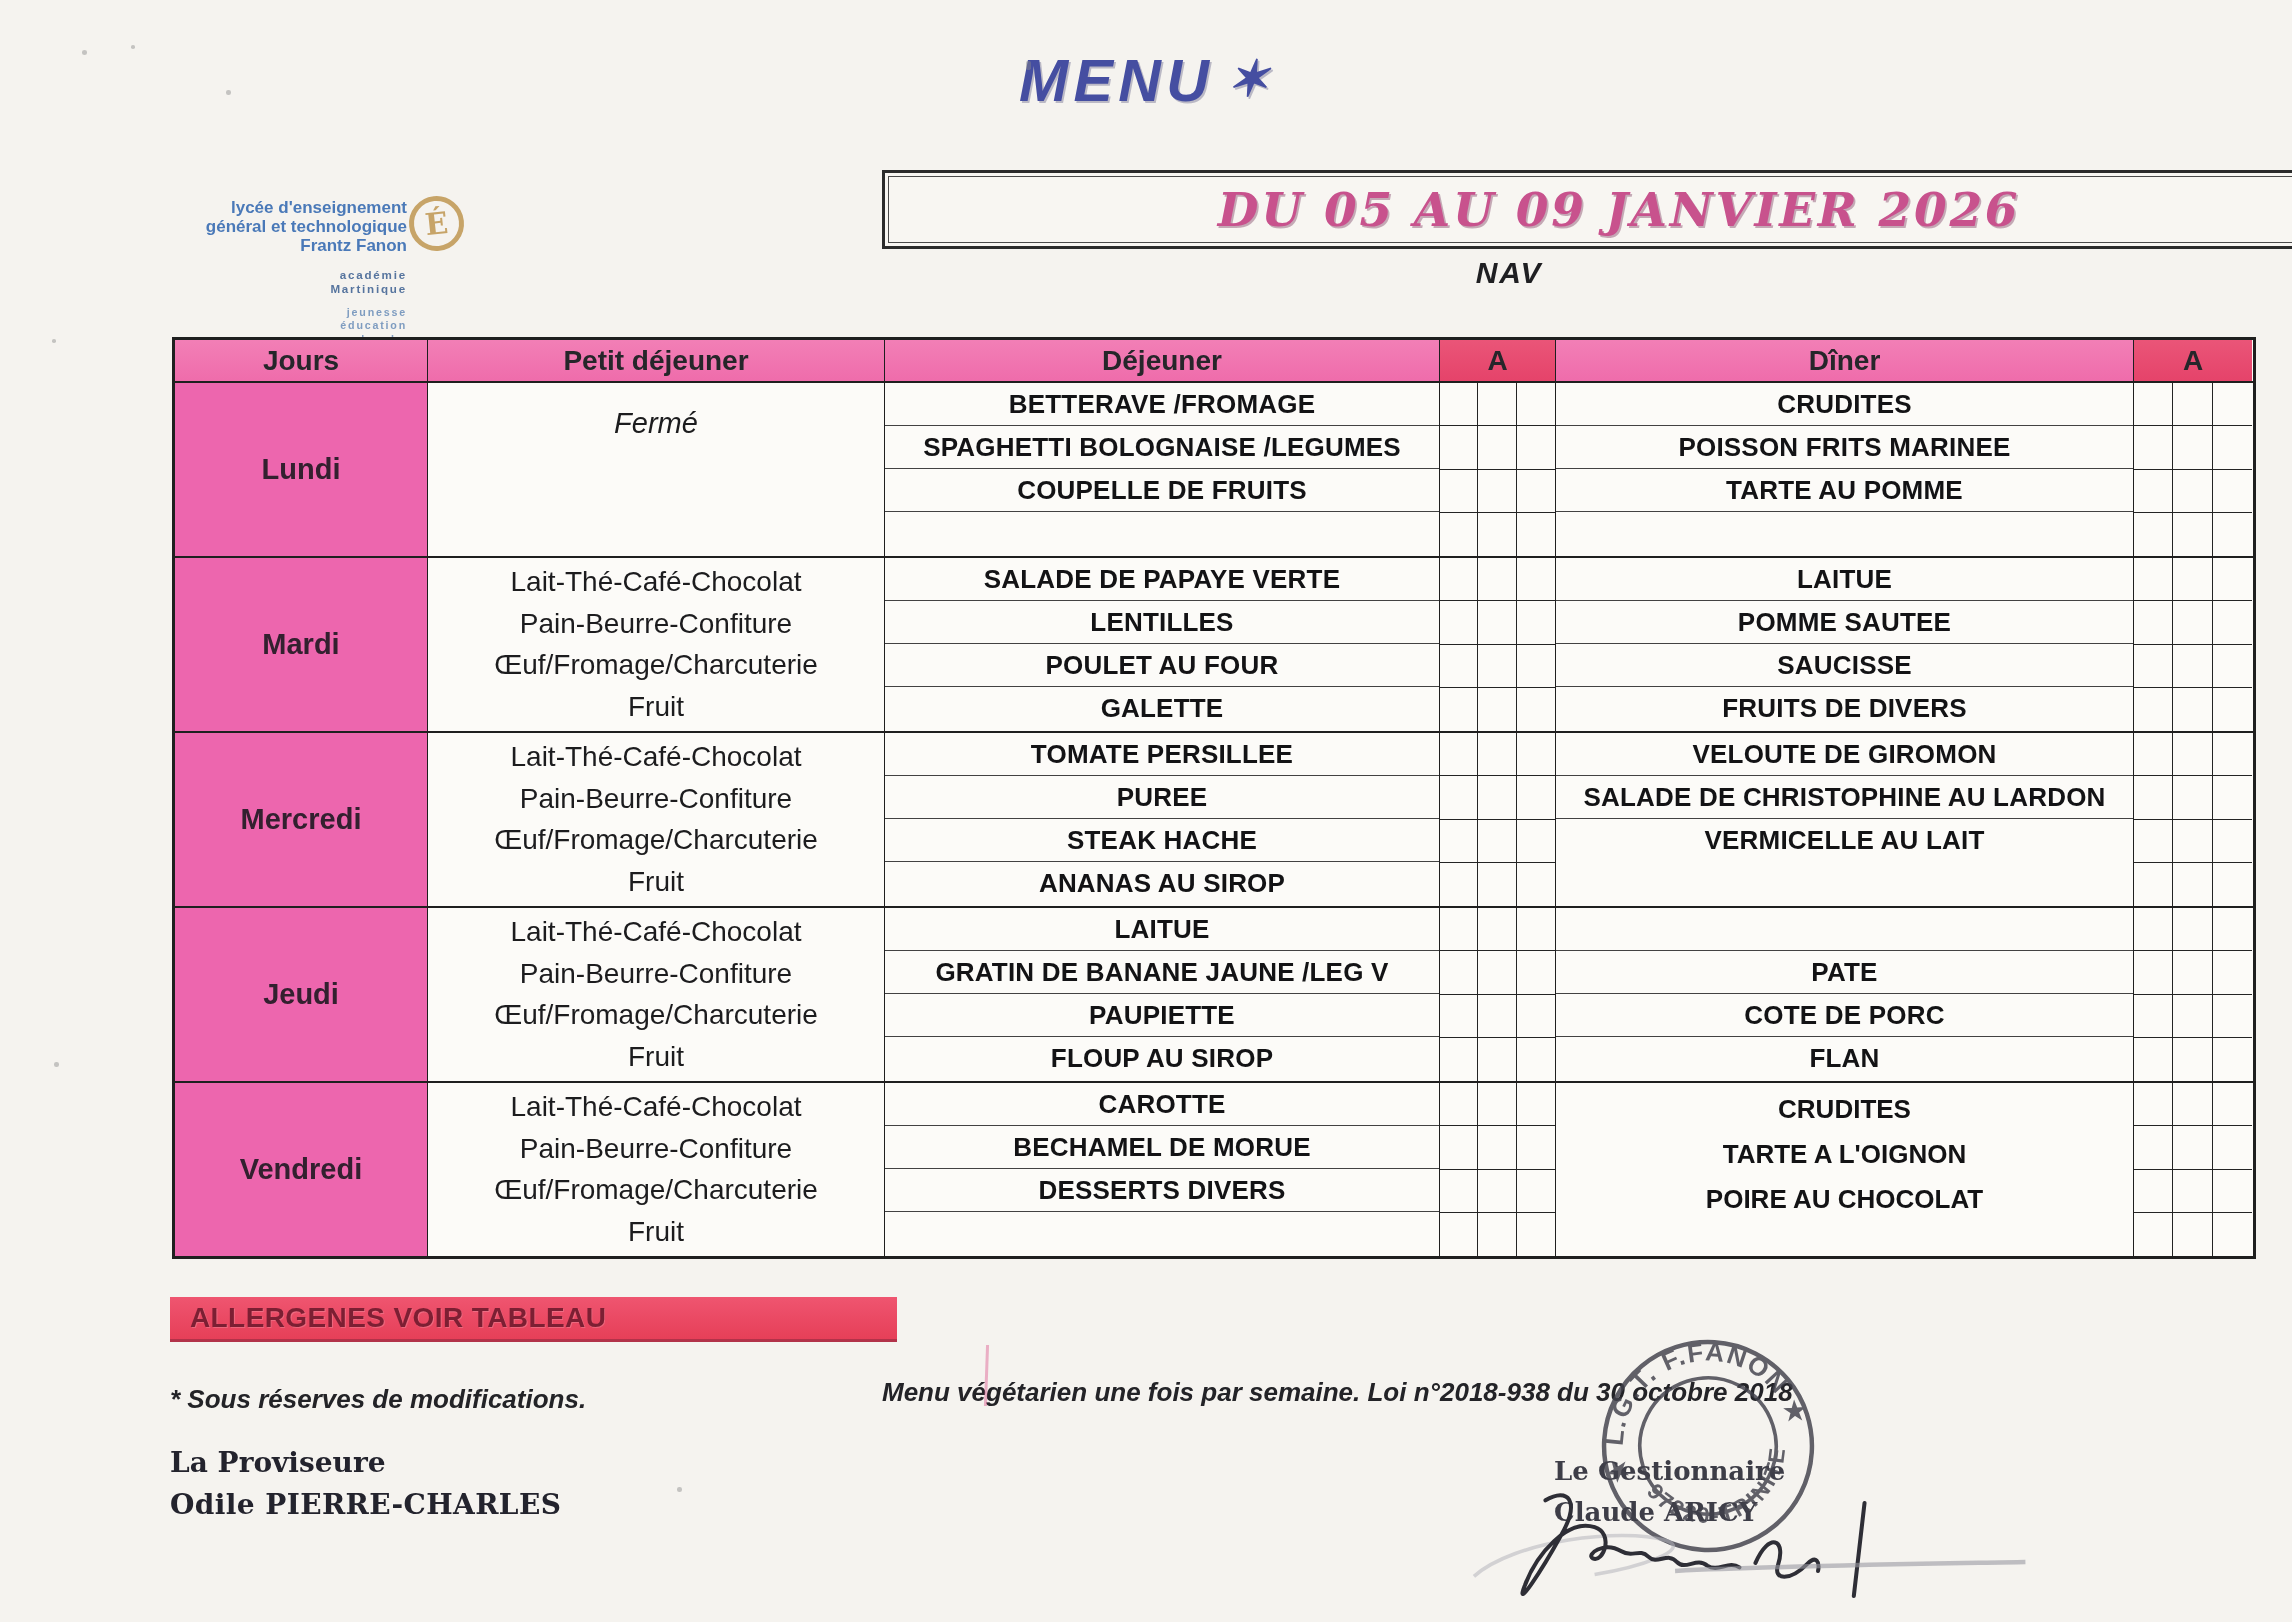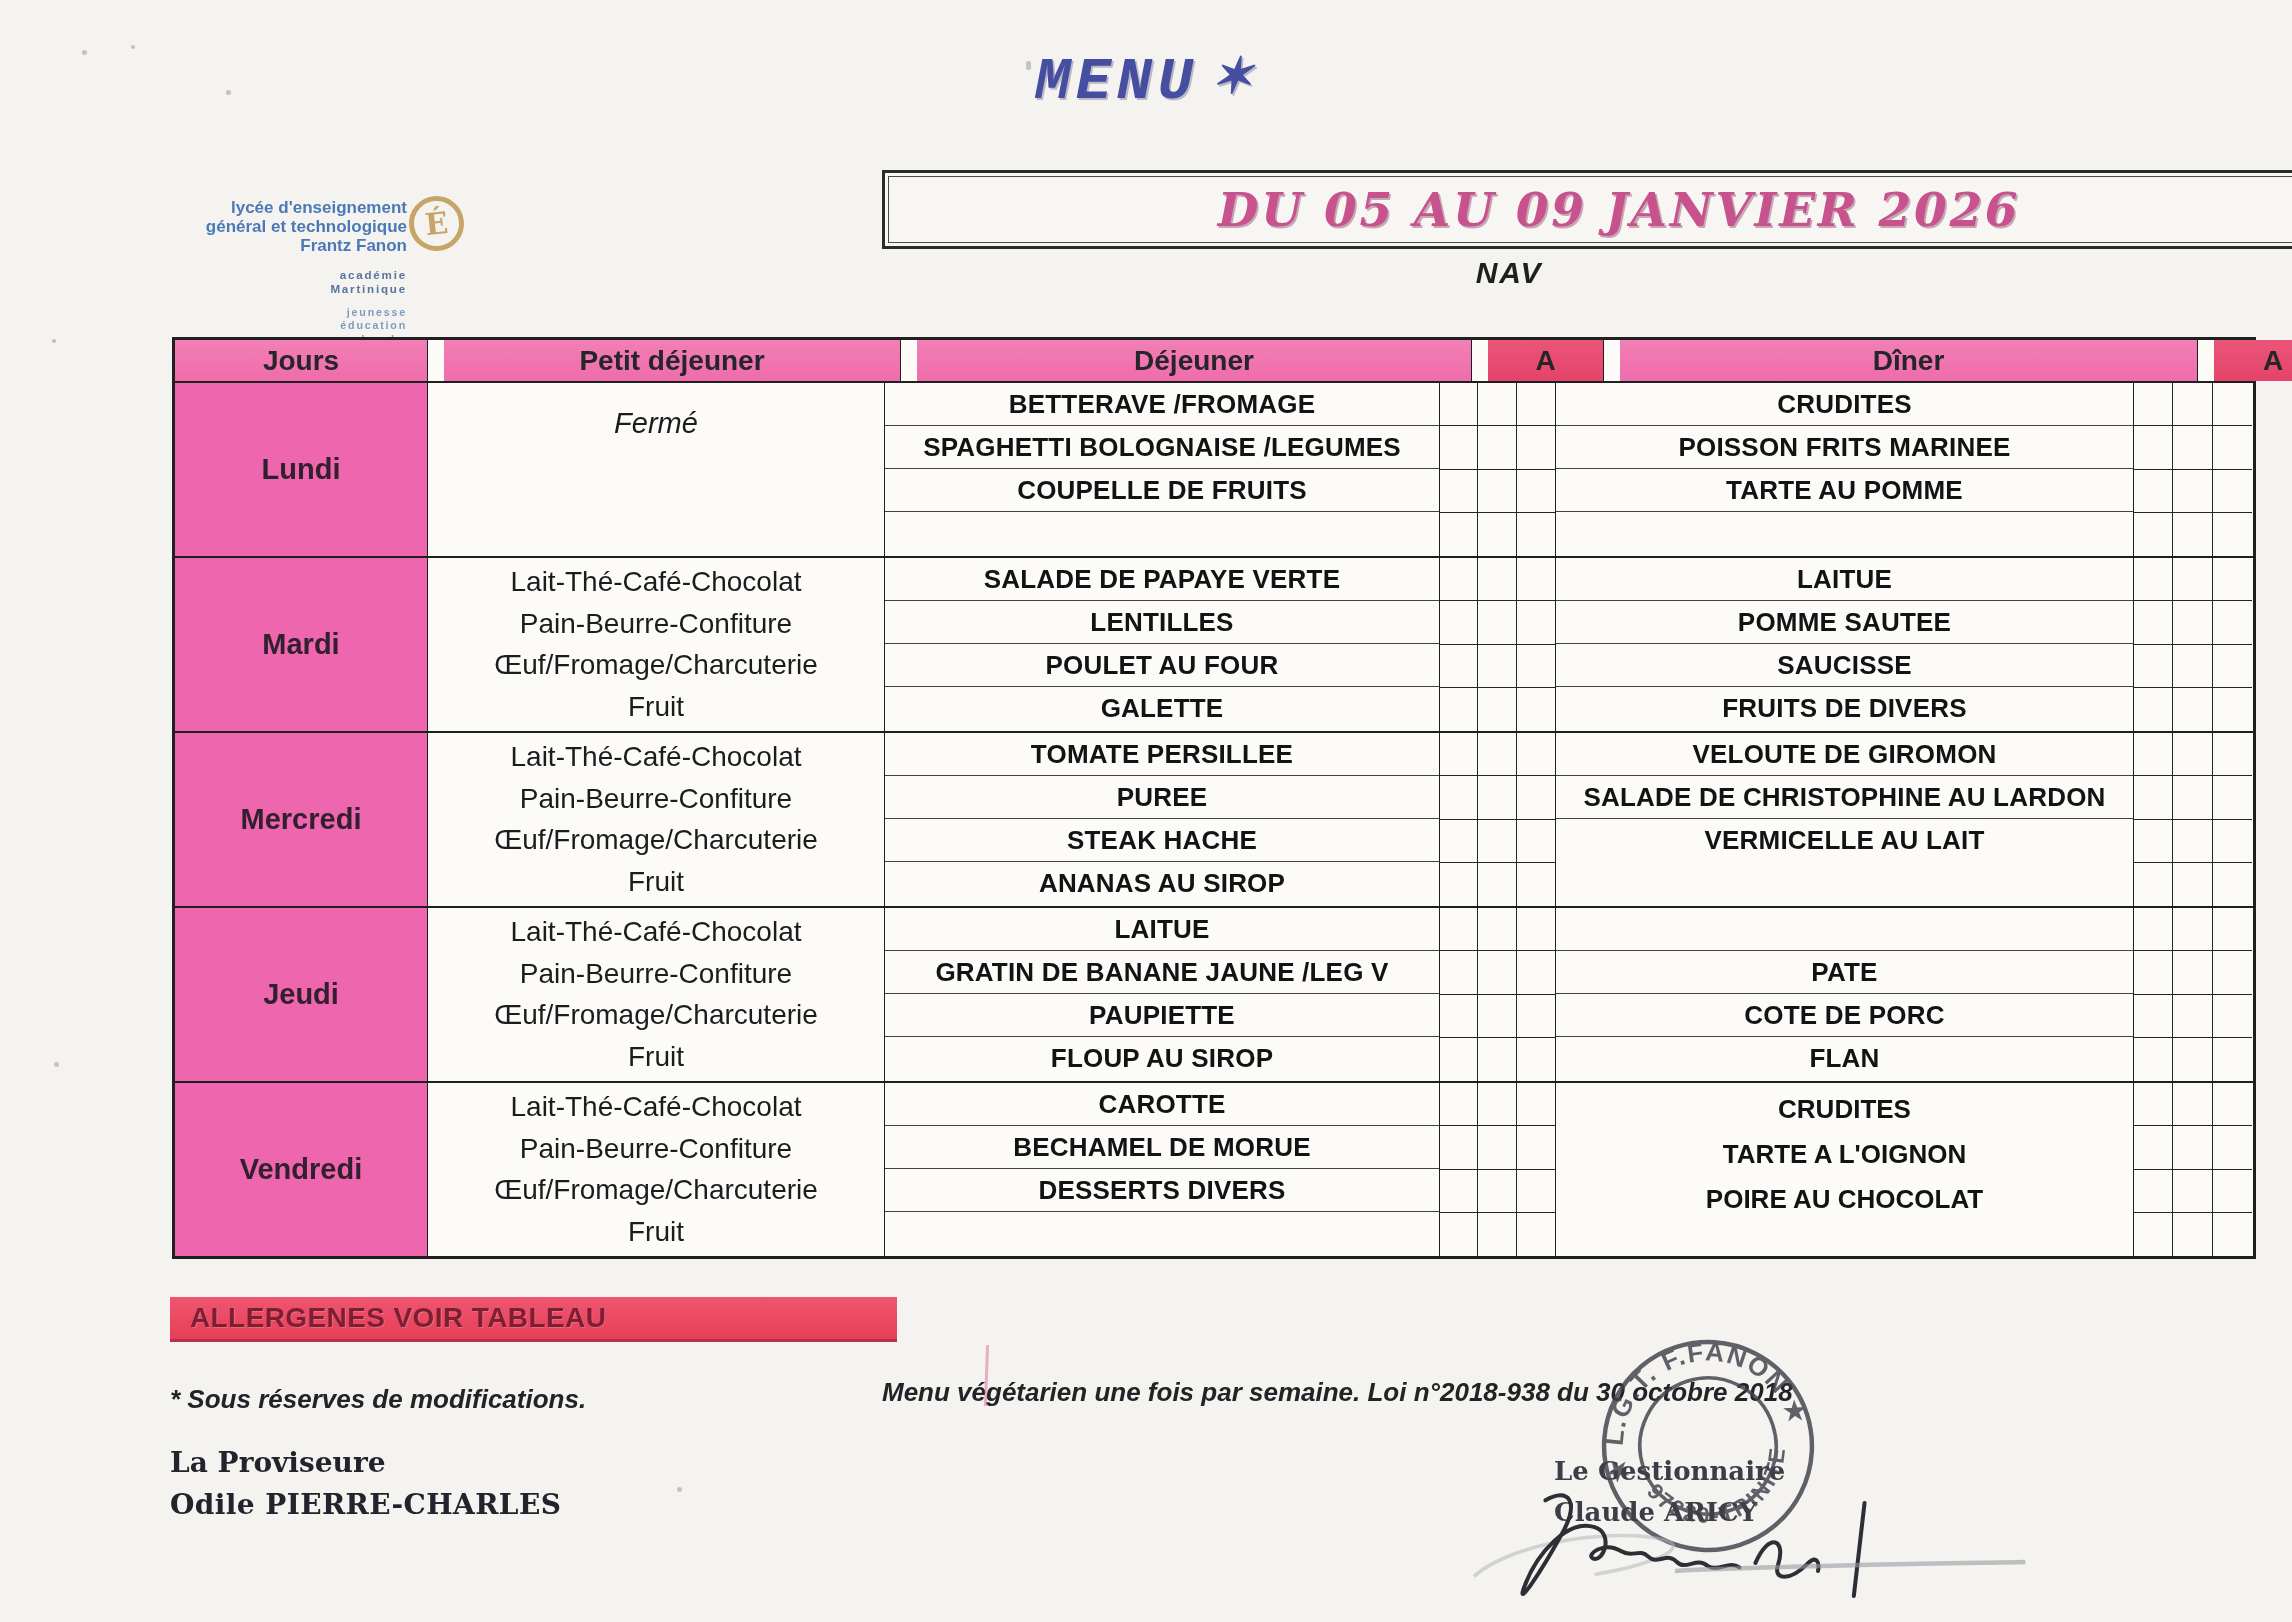--- a/index.html
+++ b/index.html
@@ -8,21 +8,21 @@
     background:#f5f3ef;
     font-family:"Liberation Sans",sans-serif;
     position:relative;overflow:hidden;
     color:#1e1e1e;
   }
   .page{position:absolute;inset:0;}
 
   
   .title{
     position:absolute;left:0;top:47px;width:2293px;text-align:center;
-    font-family:Liberation Mono, monospace;font-style:italic;font-weight:700;
+    font-family:Liberation Sans, sans-serif;font-style:italic;font-weight:700;
     font-size:59px;color:#454ea1;letter-spacing:5.4px;
     text-shadow:1.8px 1.8px 0 rgba(35,35,90,.28);
   }
   .title .star{font-size:50px;margin-left:12.5px;vertical-align:5.4px;}
 
   .logo{
     position:absolute;left:199px;top:158px;width:208px;text-align:right;
     color:#4a79b8;font-weight:700;font-size:17px;line-height:1.12;margin-top:40px;
   }
   .logo .badge{
@@ -53,21 +53,21 @@
 
   
   .menu-table{
     position:absolute;left:172px;top:337px;width:2078px;
     border:3.6px solid #1f1f1f;background:#fcfbf8;
   }
   .thead,.day-row{
     display:grid;
     grid-template-columns:253px 457px 555px 116px 578px 118px;
   }
-  .thead{height:41px;border-bottom:2.7px solid #1f1f1f;gap:16px;}
+  .thead{height:41px;border-bottom:2.7px solid #1f1f1f;}
   .th{
     display:flex;align-items:center;justify-content:center;
     background:linear-gradient(180deg,#f27fb6,#ef6cab);
     border-right:1.8px solid #1f1f1f;
     font-size:28px;font-weight:600;color:#26262a;
   }
   .th.a{background:linear-gradient(180deg,#ea5578,#e5436a);}
   .th:last-child{border-right:none;}
 
   .day-row{height:173px;border-bottom:2.7px solid #1f1f1f;}

